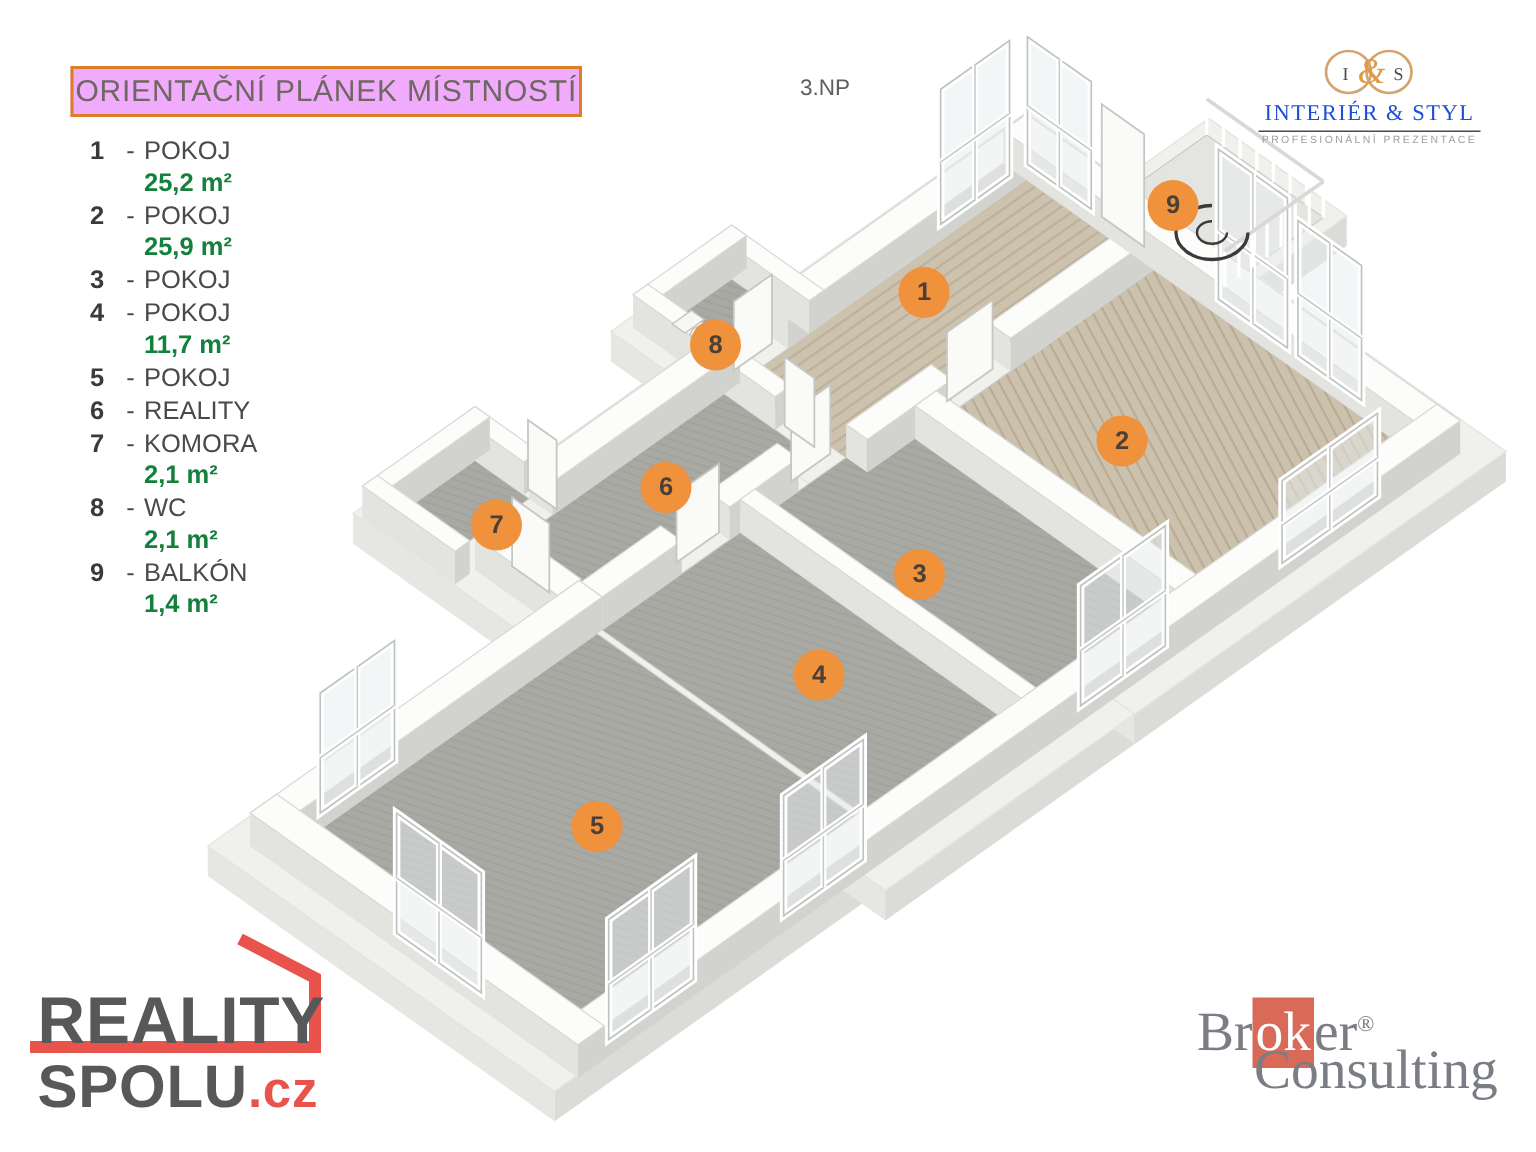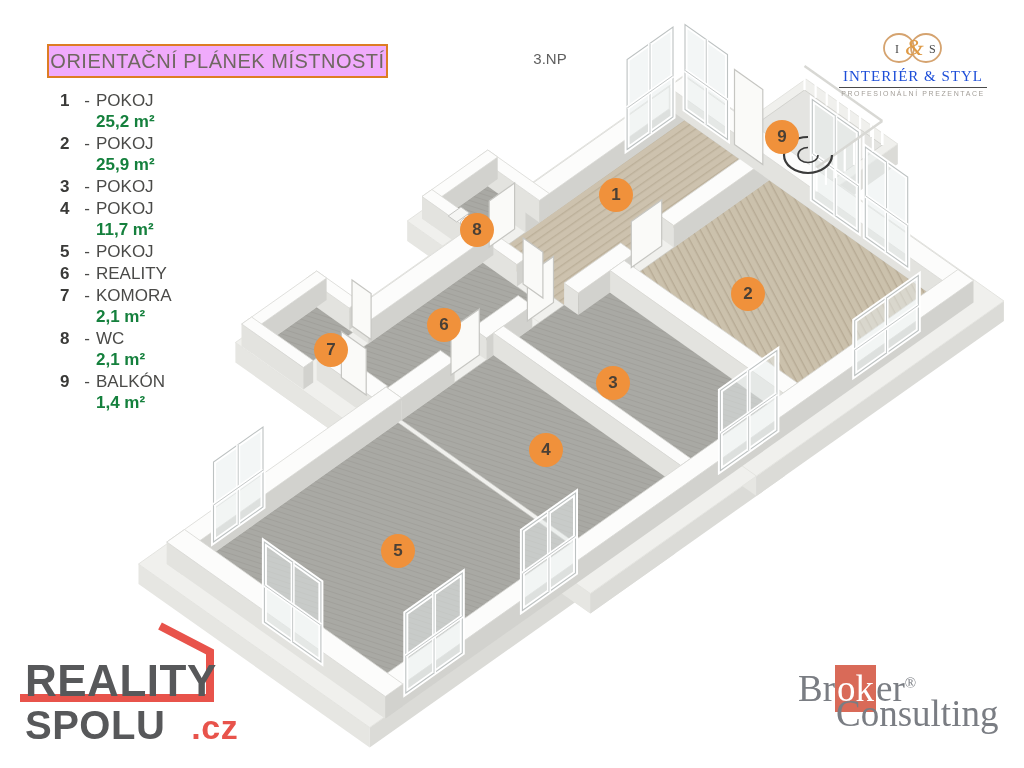--- a/index.html
+++ b/index.html
@@ -26,21 +26,21 @@
   .is-name{font-family:"Liberation Serif",serif;font-size:15px;letter-spacing:1px;color:#1d4ed8;
     border-bottom:1.5px solid #4A4A4A;padding:1px 4px 2px;}
   .is-tagline{font-size:7px;letter-spacing:1.6px;color:#A39E98;margin-top:2px;}
   
   .marker{position:absolute;width:34px;height:34px;border-radius:50%;
     color:#4A4036;font-weight:bold;font-size:17px;line-height:34px;text-align:center;z-index:5;}
   
   .rs-logo{position:absolute;left:0;top:620px;width:260px;height:140px;}
   .rs-line1{position:absolute;left:25px;top:36px;font-size:44px;font-weight:700;color:#57585A;letter-spacing:.5px;}
   .rs-line2{position:absolute;left:25px;top:83px;font-size:40px;font-weight:800;color:#57585A;letter-spacing:.5px;}
-  .rs-tld{font-size:34px;font-weight:800;margin-left:26px;}
+  .rs-tld{font-size:34px;font-weight:800;}
   .rs-house{position:absolute;left:12px;top:0px;}
   
   .bk-logo{position:absolute;left:790px;top:655px;width:230px;height:95px;
     font-family:"Liberation Serif",serif;color:#7A7D83;}
   .bk-line1{position:absolute;left:8px;top:10px;font-size:37px;line-height:37px;}
   .bk-hl{color:#ffffff;padding:3px 2px;}
   .bk-reg{font-size:15px;vertical-align:super;}
   .bk-line2{position:absolute;left:46px;top:40px;font-size:37px;line-height:37px;}
 </style>
 </head>

